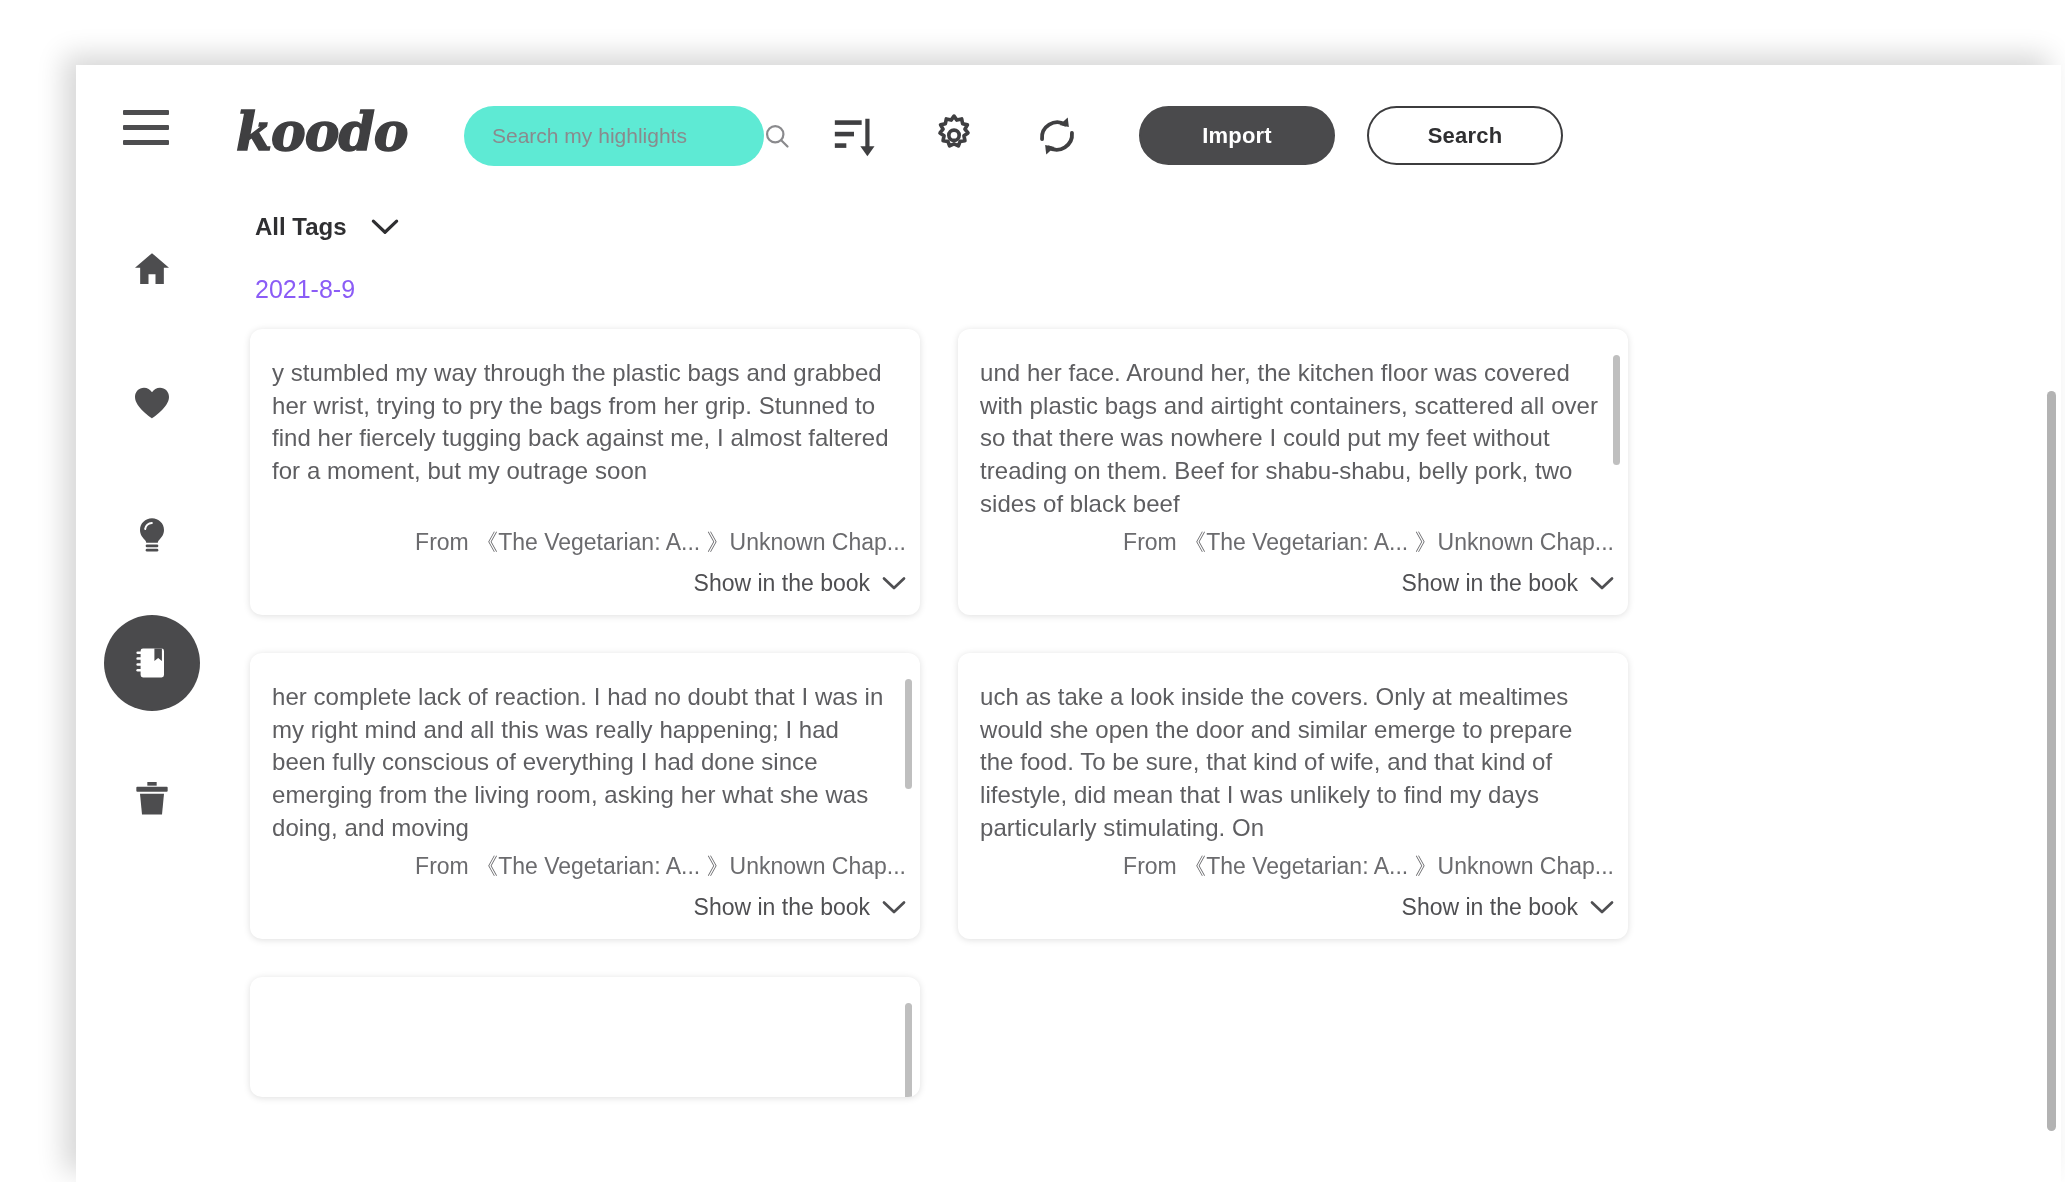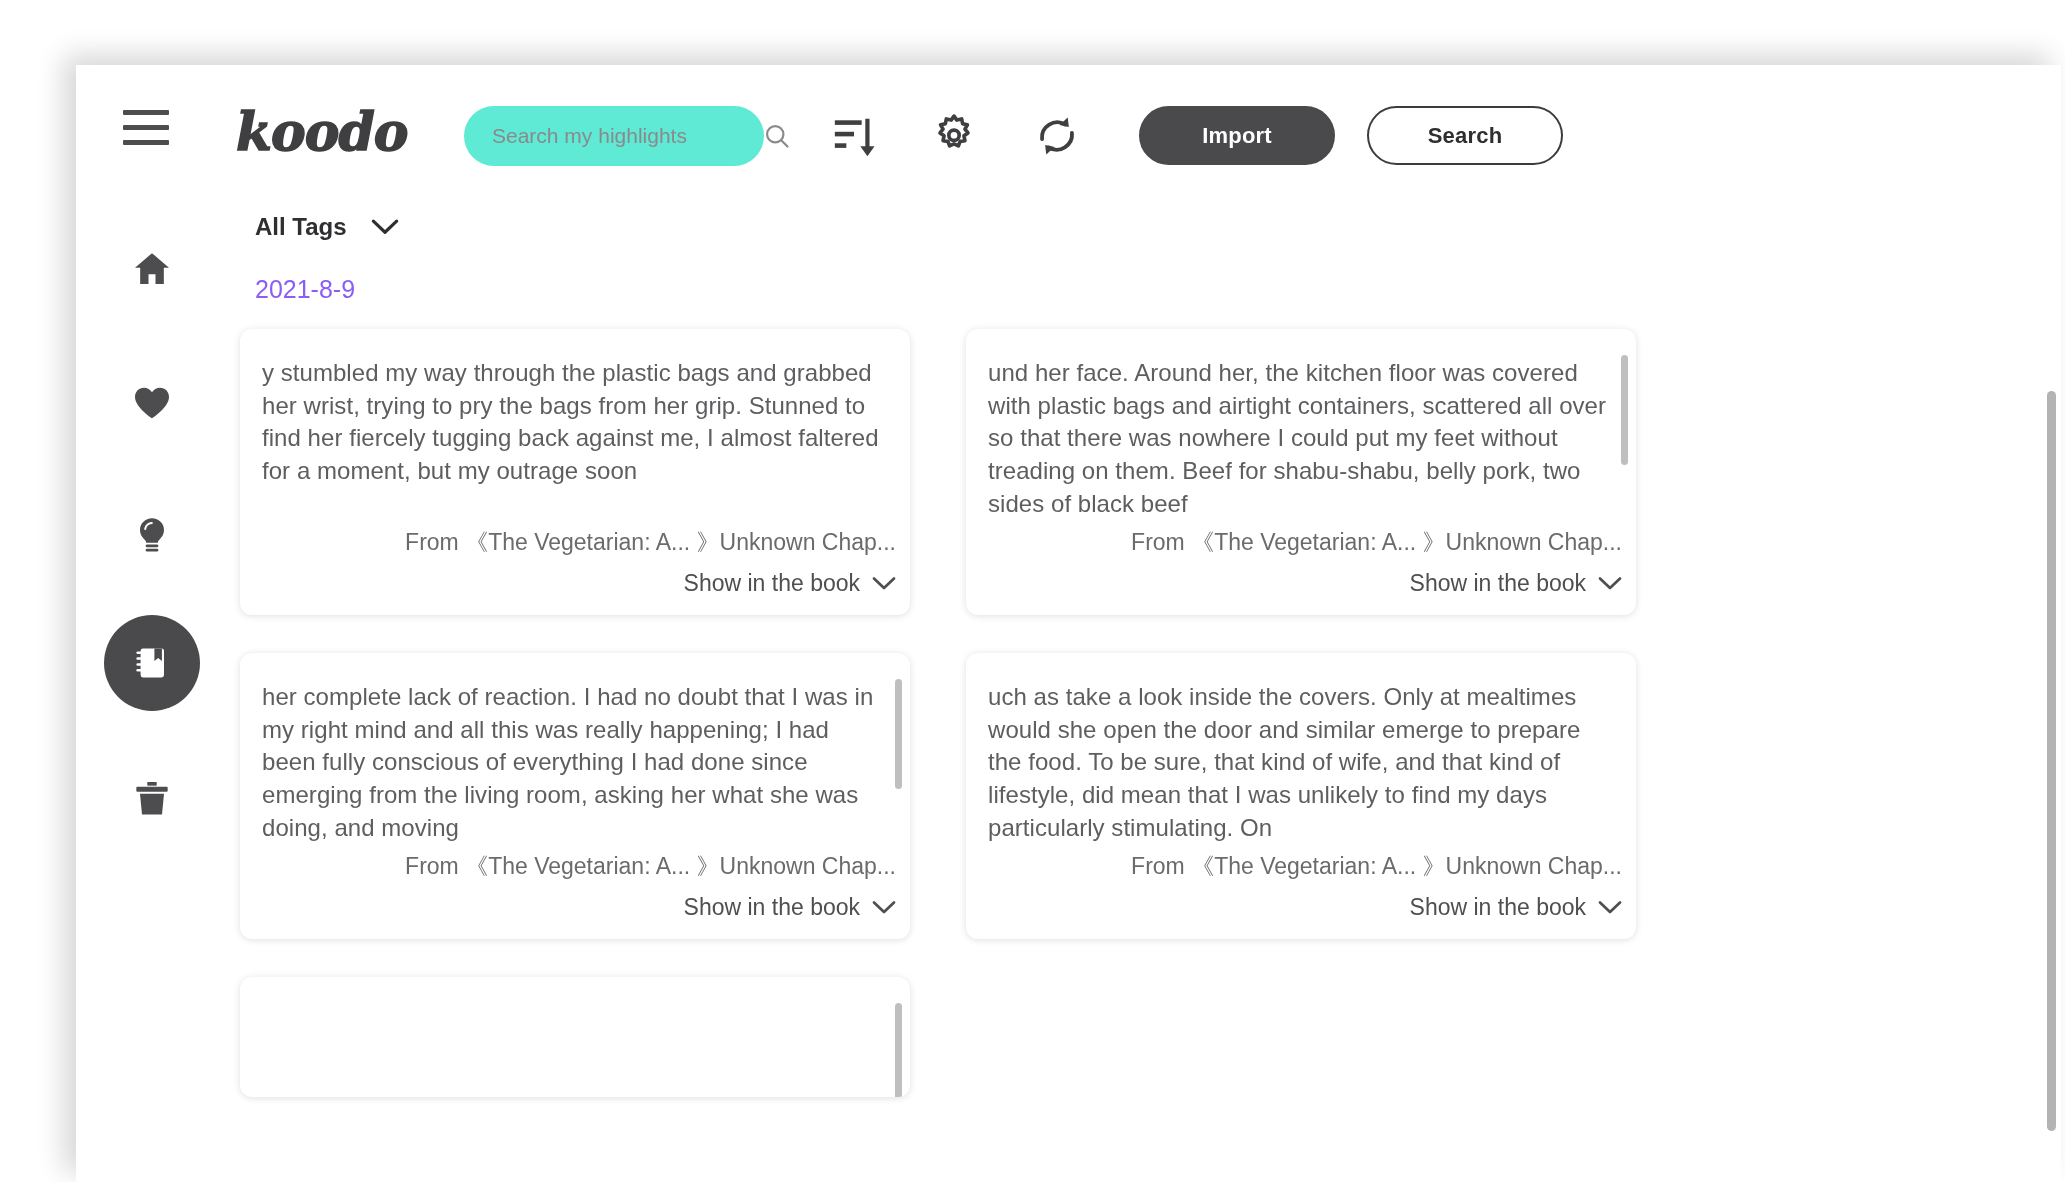--- a/index.html
+++ b/index.html
@@ -184,26 +184,26 @@
   .date-label {
     position: absolute;
     left: 27px; top: 90px;
     font-size: 25px;
     color: #8b5cf6;
   }
 
   
   .grid {
     position: absolute;
-    left: 12px;
+    left: 22px;
     top: 144px;
     width: 1790px;
     display: flex;
     flex-wrap: wrap;
-    gap: 38px 56px;
+    gap: 38px 38px;
   }
   .card {
     position: relative;
     width: 670px;
     background: #ffffff;
     border-radius: 12px;
     box-shadow: 0 1px 7px rgba(0,0,0,0.13);
     padding: 28px 24px 18px 22px;
   }
   .card-tall { height: 286px; }

